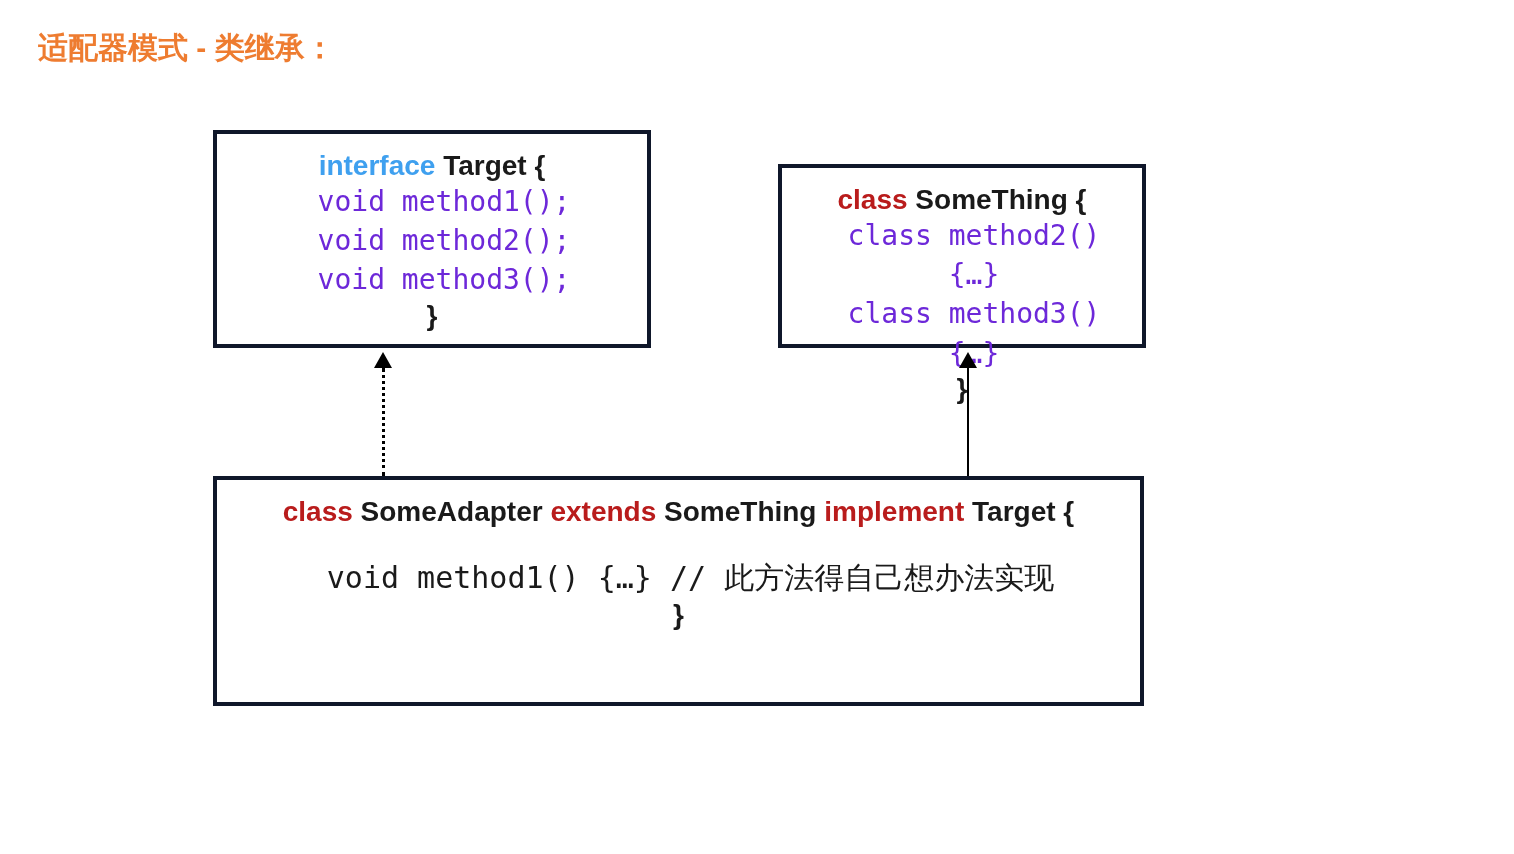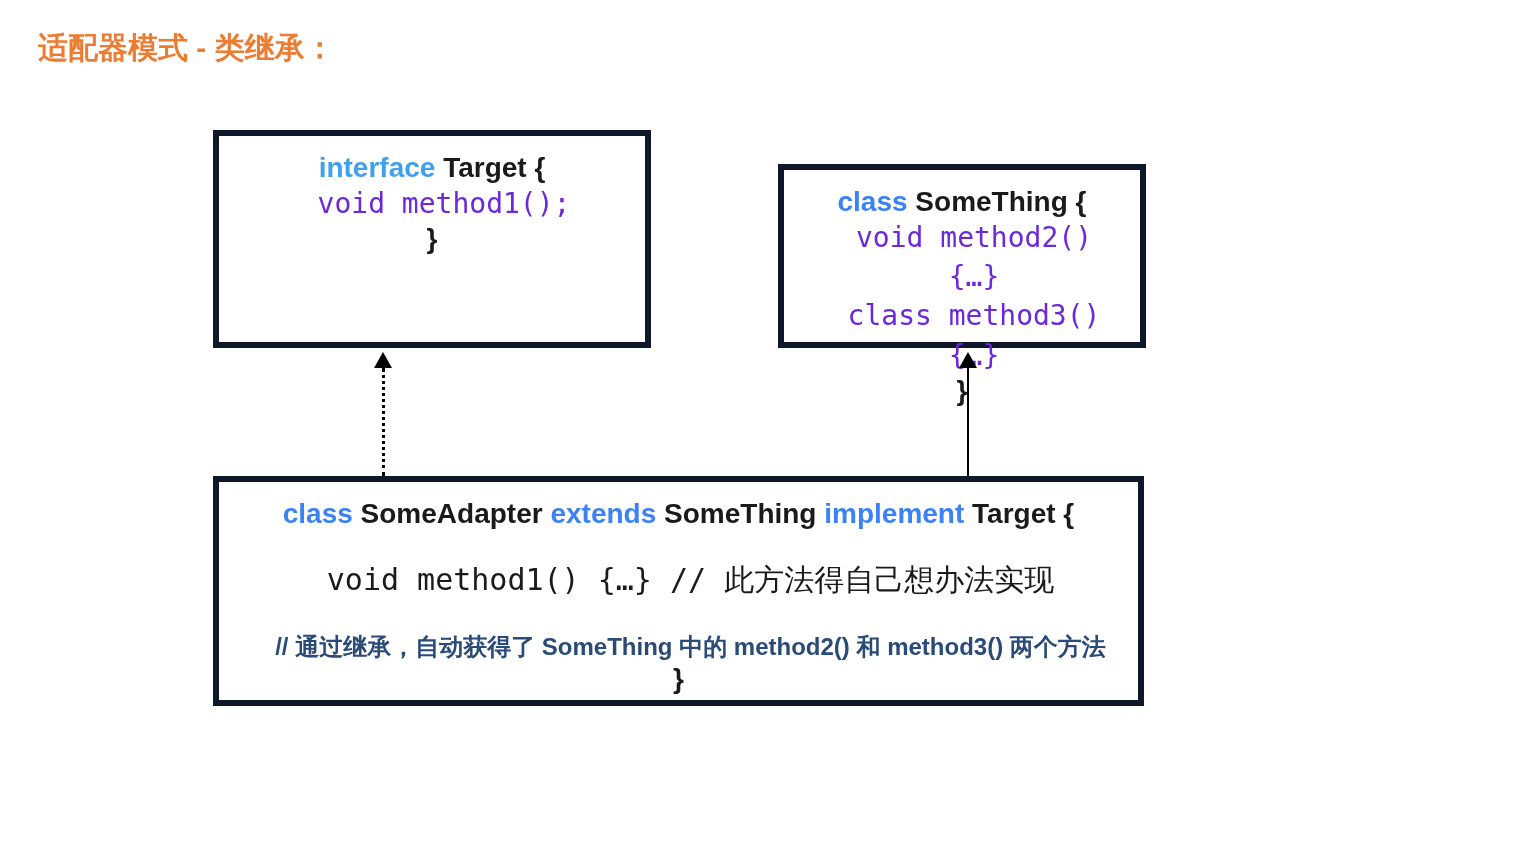--- a/index.html
+++ b/index.html
@@ -13,31 +13,31 @@
   .title {
     position: absolute;
     top: 28px;
     left: 38px;
     font-size: 30px;
     font-weight: 700;
     color: #ee7c30;
   }
   .box {
     position: absolute;
-    border: 6px solid #0f172a;
+    border: 4px solid #0f172a;
     background: #ffffff;
     padding: 16px 22px;
   }
   .box .header {
     font-size: 28px;
     font-weight: 700;
     color: #1a1a1a;
   }
   .kw-blue { color: #3fa0ef; }
-  .kw-navy { color: #3b82f6; }
+  .kw-navy { color: #b91c1c; }
   .code-line {
     font-family: "Menlo", "Consolas", monospace;
     font-size: 28px;
     color: #6d28d9;
     line-height: 1.4;
     margin-left: 24px;
   }
   .brace {
     font-size: 28px;
     font-weight: 700;
@@ -119,44 +119,45 @@
 <body>
 
 <div class="title">适配器模式 - 类继承：</div>
 
 <div id="target-box" class="box">
   <div class="header">
     <span class="kw-blue">interface</span>
     <span>Target {</span>
   </div>
   <div class="code-line">void method1();</div>
+  <div class="code-line">void method2();</div>
+  <div class="code-line">void method3();</div>
   <div class="brace">}</div>
 </div>
 
 <div id="something-box" class="box">
   <div class="header">
     <span class="kw-navy">class</span>
     <span>SomeThing {</span>
   </div>
-  <div class="code-line">void method2() {…}</div>
+  <div class="code-line">class method2() {…}</div>
   <div class="code-line">class method3() {…}</div>
   <div class="brace">}</div>
 </div>
 
 <div id="arrow-left-head" class="arrowhead"></div>
 <div id="arrow-left" class="arrow arrow-dashed"></div>
 
 <div id="arrow-right-head" class="arrowhead"></div>
 <div id="arrow-right" class="arrow arrow-solid"></div>
 
 <div id="adapter-box" class="box">
   <div class="header">
     <span class="kw-navy">class</span>
     <span>SomeAdapter</span>
     <span class="kw-navy">extends</span>
     <span>SomeThing</span>
     <span class="kw-navy">implement</span>
     <span>Target {</span>
   </div>
   <div class="code-row">void method1() {…} // 此方法得自己想办法实现</div>
-  <div class="comment-line">// 通过继承，自动获得了 SomeThing 中的 method2() 和 method3() 两个方法</div>
   <div class="brace">}</div>
 </div>
 
 </body></html>

